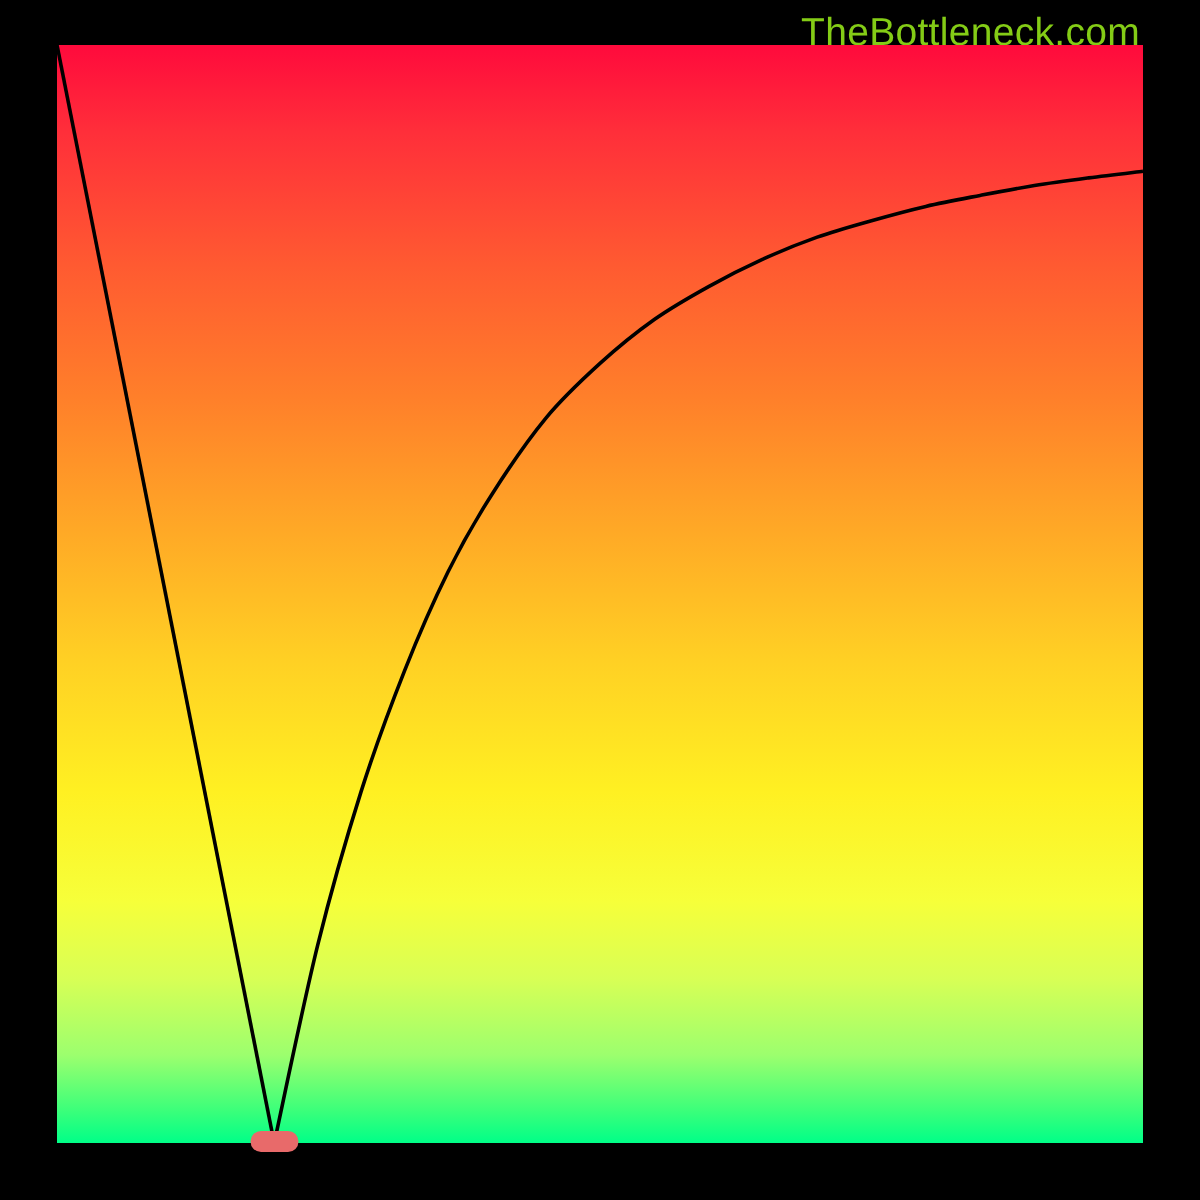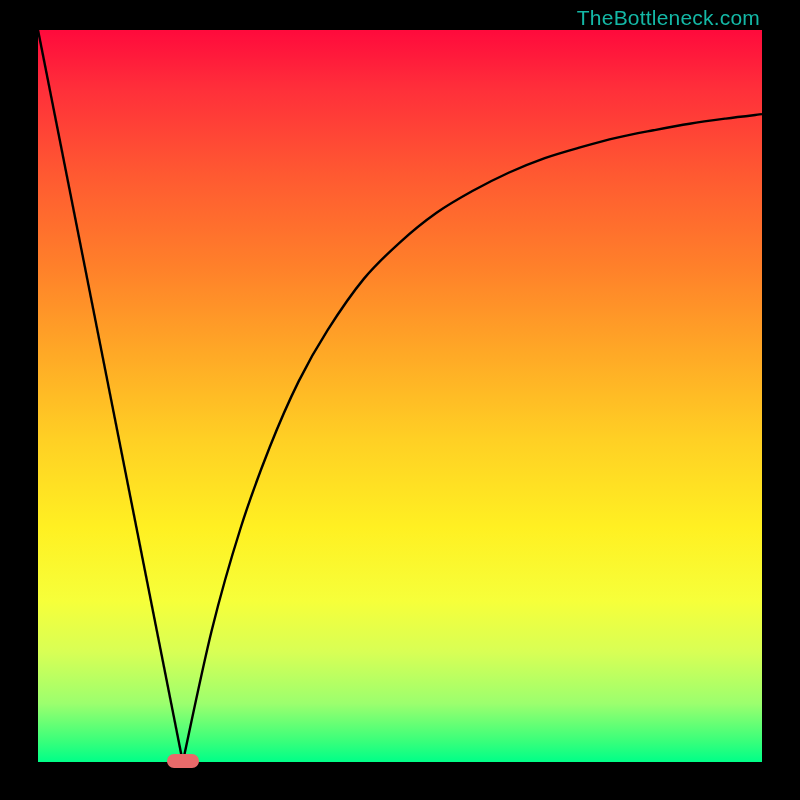--- a/index.html
+++ b/index.html
@@ -37,22 +37,22 @@
       #d8ff55 85%,
       #9cff6e 92%,
       #3cff7a 97%,
       #00ff88 100%
     );
   }
   .watermark {
     position: absolute;
     top: 6px;
     right: 40px;
-    color: #14b8a6;
-    font-size: 21px;
+    color: #84cc16;
+    font-size: 26px;
     letter-spacing: 0.2px;
     font-weight: 400;
   }
   svg.curve {
     position: absolute;
     left: 0;
     top: 0;
     width: 724px;
     height: 732px;
     overflow: visible;

